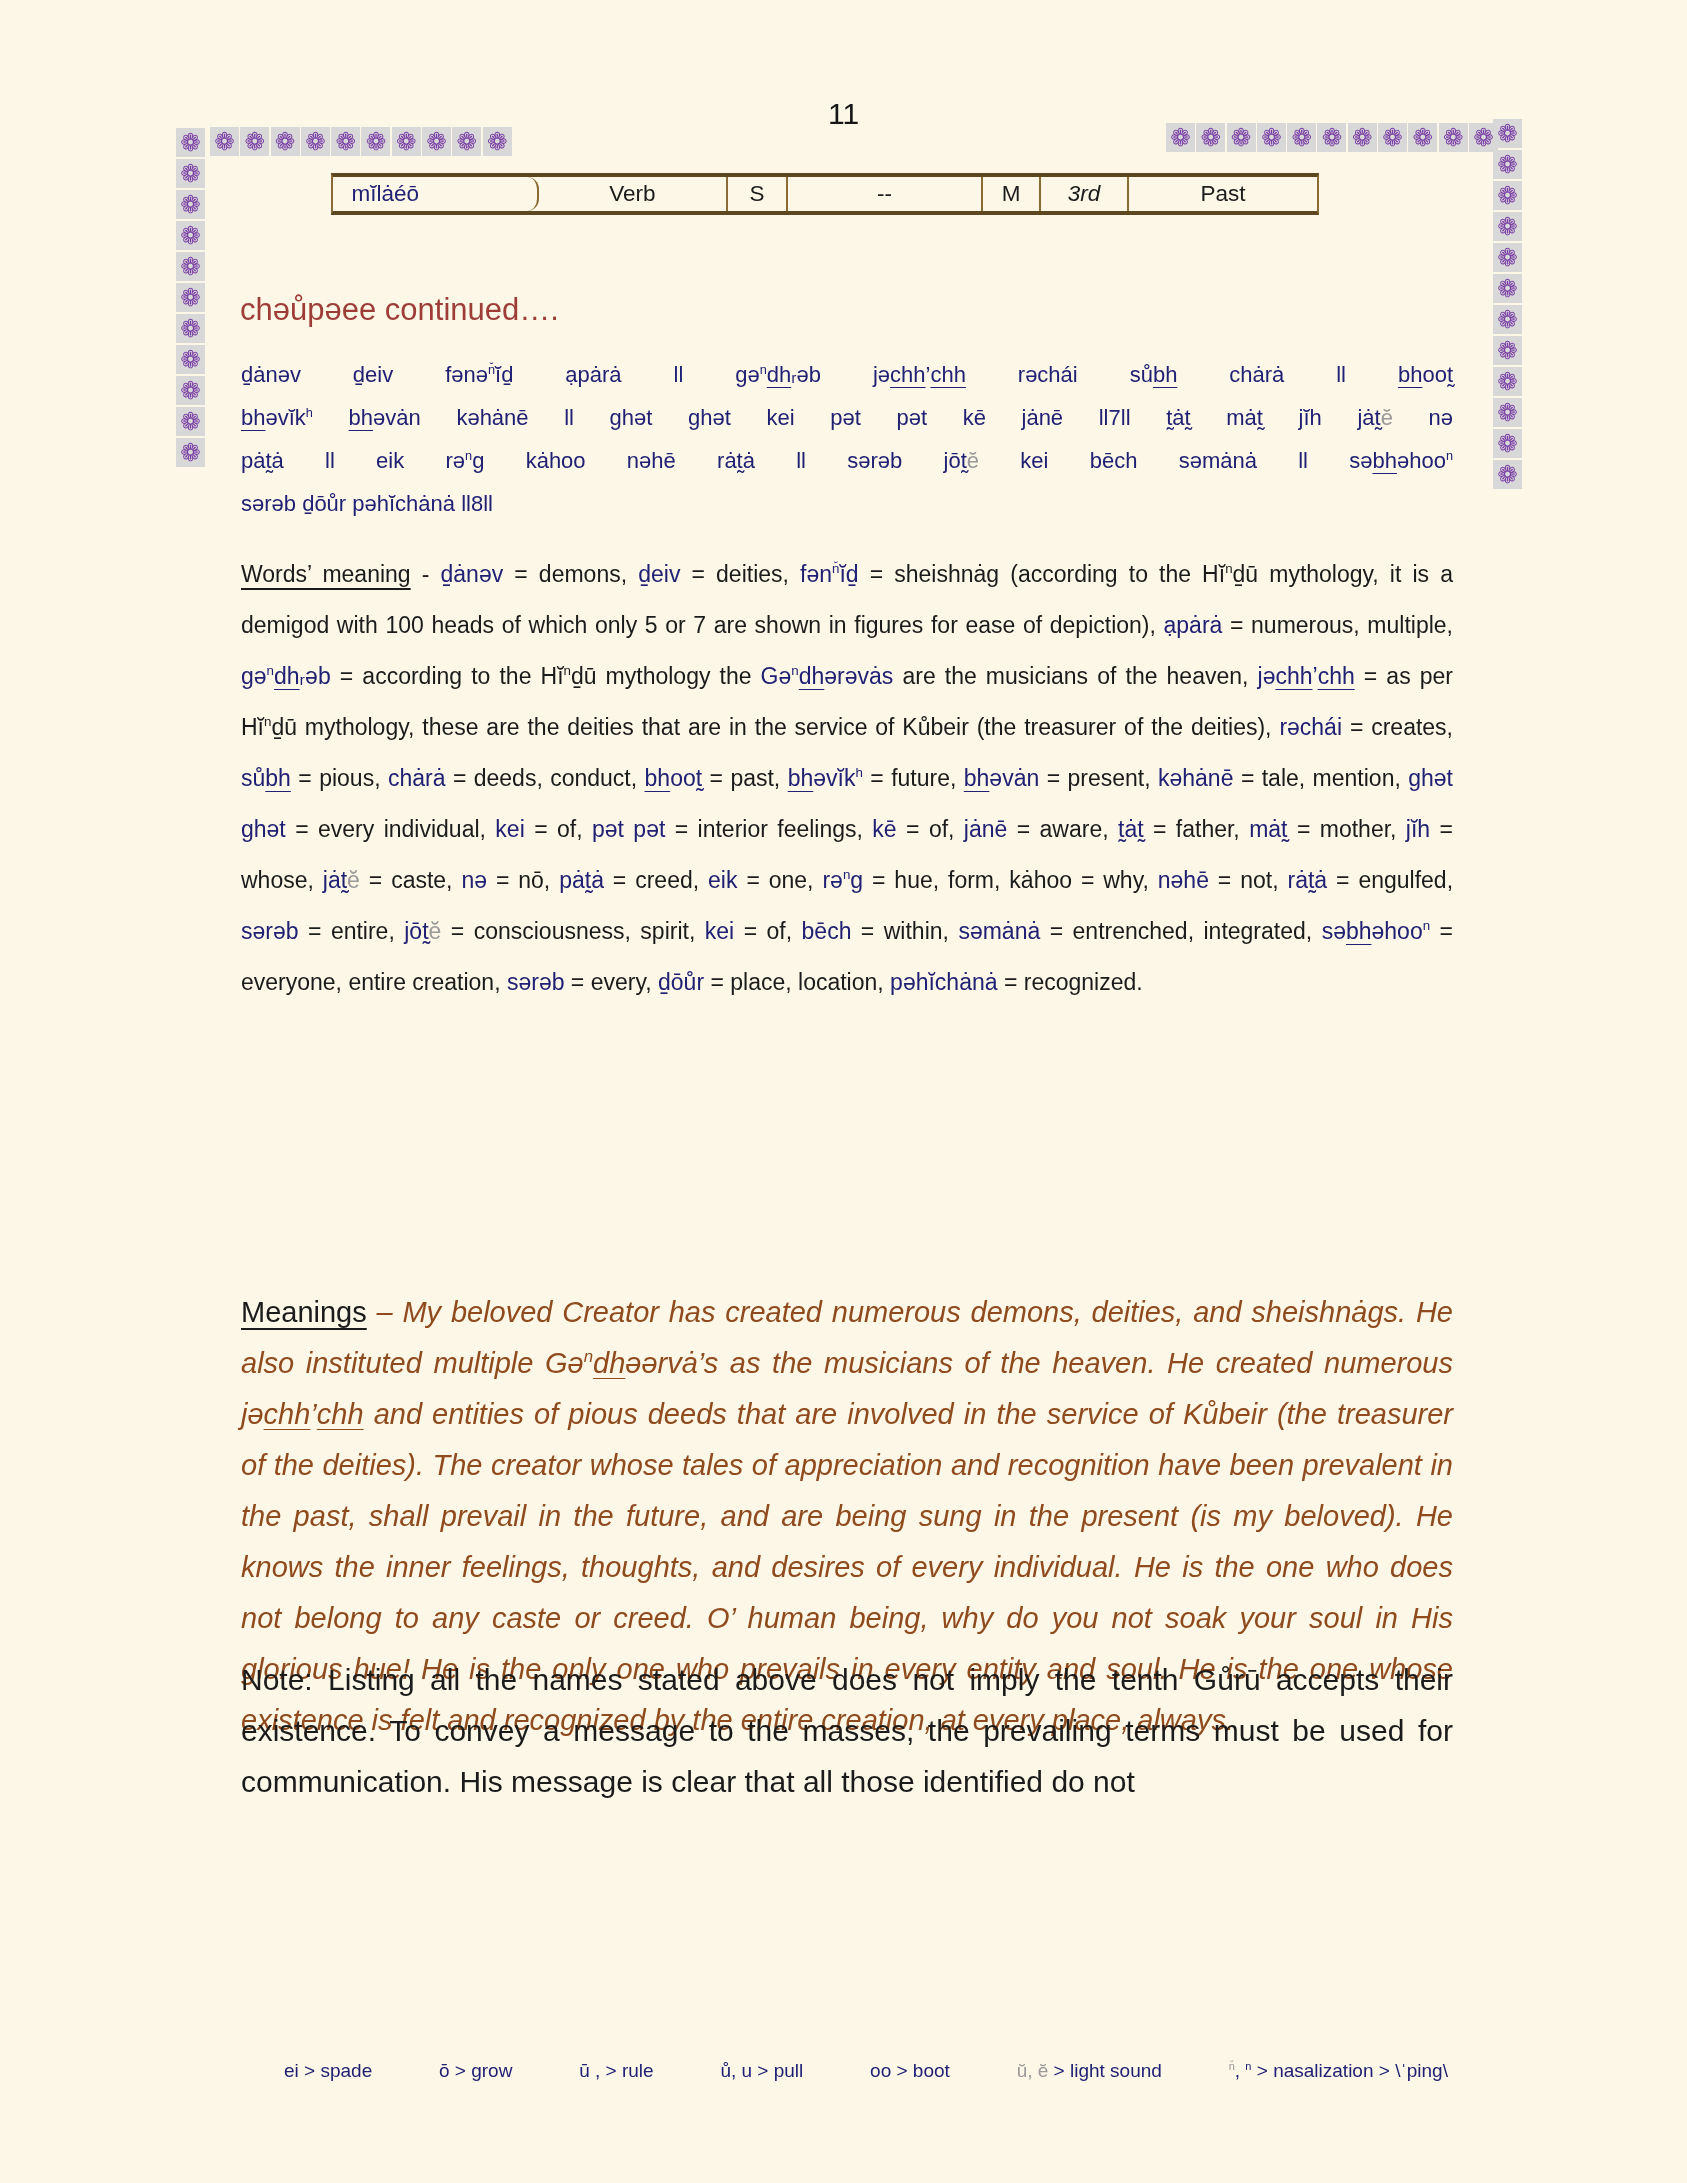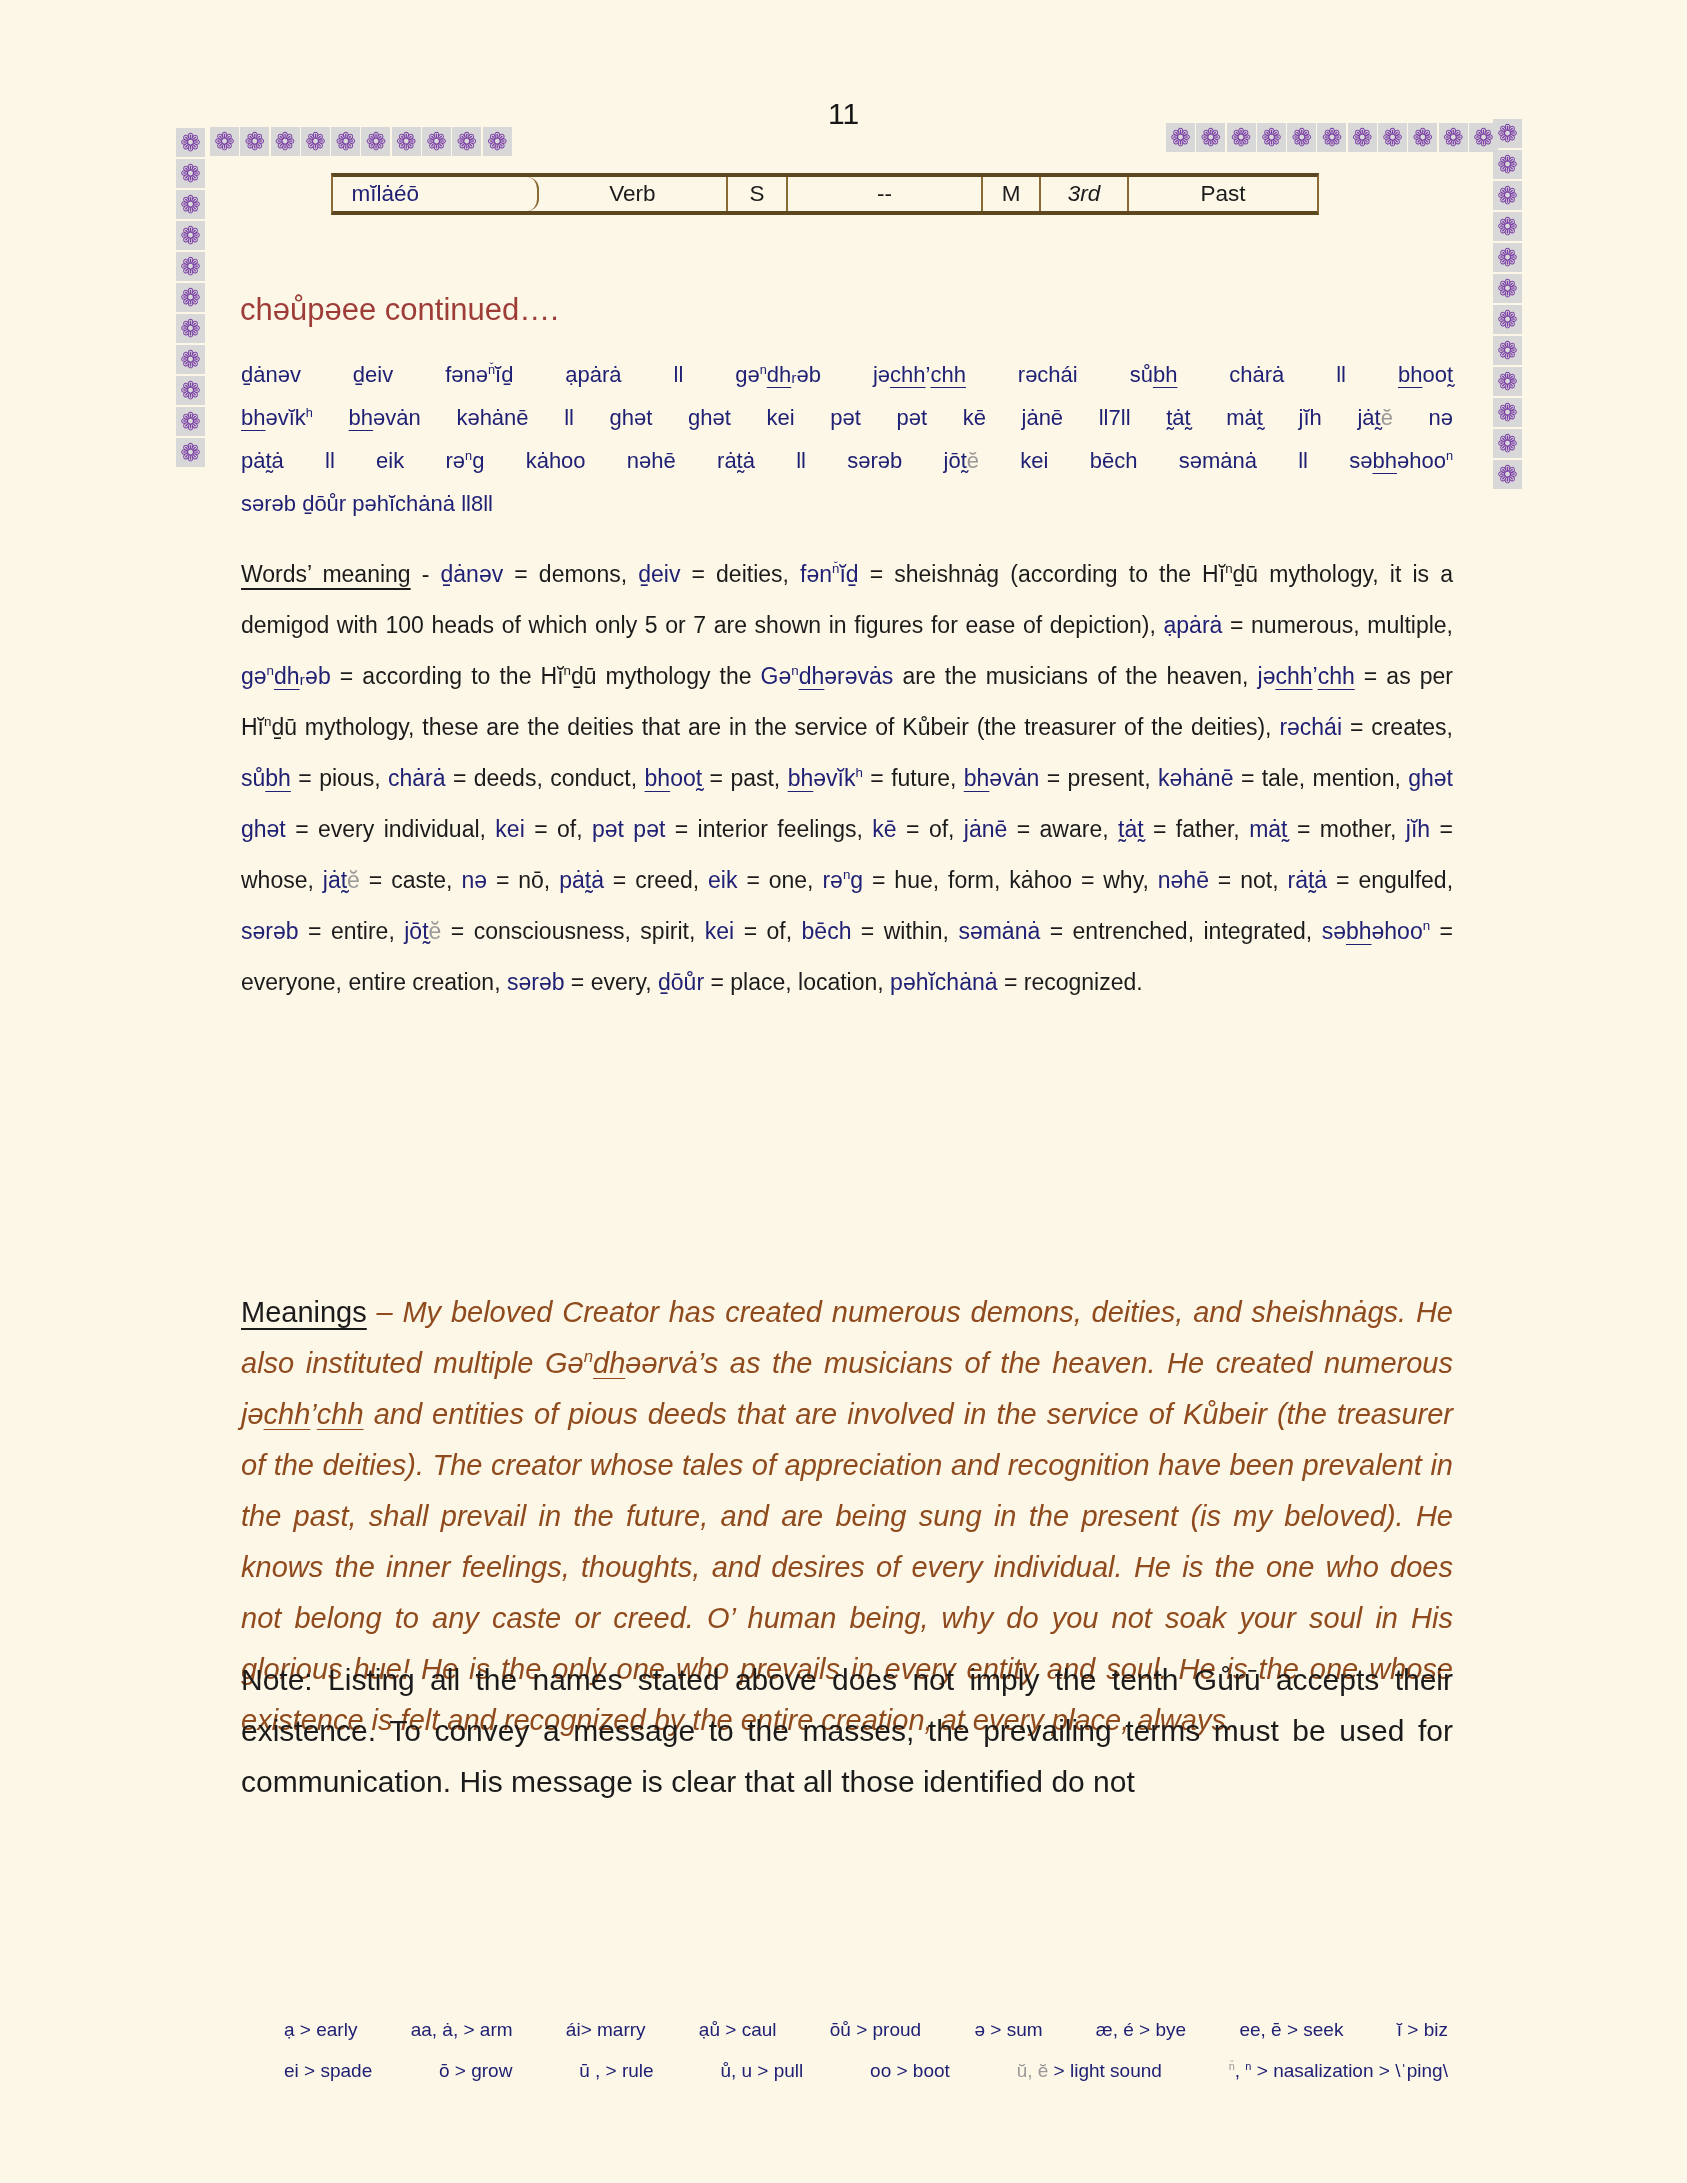--- a/index.html
+++ b/index.html
@@ -137,31 +137,20 @@
     <div class="jl">pȧt̰ȧ ll eik rə<sup>n</sup>g kȧhoo nəhē rȧt̰ȧ ll sərəb jōt̰<g>ĕ</g> kei bēch səmȧnȧ ll sə<u>bh</u>əhoo<sup>n</sup></div>
     <div>sərəb d̠ōůr pəhĭchȧnȧ ll8ll</div>
   </div>
 
   <div class="para words"><k>Words’ meaning</k> - <v>d̠ȧnəv</v> = demons, <v>d̠eiv</v> = deities, <v>fən<sup>n̆</sup>ĭd̠</v> = sheishnȧg (according to the Hĭ<sup>n</sup>d̠ū mythology, it is a demigod with 100 heads of which only 5 or 7 are shown in figures for ease of depiction), <v>ạpȧrȧ</v> = numerous, multiple, <v>gə<sup>n</sup><u>dh</u>ᵣəb</v> = according to the Hĭ<sup>n</sup>d̠ū mythology the <v>Gə<sup>n</sup><u>dh</u>ərəvȧs</v> are the musicians of the heaven, <v>jə<u>chh</u>’<u>chh</u></v> = as per Hĭ<sup>n</sup>d̠ū mythology, these are the deities that are in the service of Kůbeir (the treasurer of the deities), <v>rəchái</v> = creates, <v>sů<u>bh</u></v> = pious, <v>chȧrȧ</v> = deeds, conduct, <v><u>bh</u>oot̰</v> = past, <v><u>bh</u>əvĭk<sup>h</sup></v> = future, <v><u>bh</u>əvȧn</v> = present, <v>kəhȧnē</v> = tale, mention, <v>ghət ghət</v> = every individual, <v>kei</v> = of, <v>pət pət</v> = interior feelings, <v>kē</v> = of, <v>jȧnē</v> = aware, <v>t̰ȧt̰</v> = father, <v>mȧt̰</v> = mother, <v>jĭh</v> = whose, <v>jȧt̰<g>ĕ</g></v> = caste, <v>nə</v> = nō, <v>pȧt̰ȧ</v> = creed, <v>eik</v> = one, <v>rə<sup>n</sup>g</v> = hue, form, kȧhoo = why, <v>nəhē</v> = not, <v>rȧt̰ȧ</v> = engulfed, <v>sərəb</v> = entire, <v>jōt̰<g>ĕ</g></v> = consciousness, spirit, <v>kei</v> = of, <v>bēch</v> = within, <v>səmȧnȧ</v> = entrenched, integrated, <v>sə<u>bh</u>əhoo<sup>n</sup></v> = everyone, entire creation, <v>sərəb</v> = every, <v>d̠ōůr</v> = place, location, <v>pəhĭchȧnȧ</v> = recognized.</div>
 
   <div class="para meanings"><k>Meanings</k> – My beloved Creator has created numerous demons, deities, and sheishnȧgs. He also instituted multiple Gə<sup>n</sup><u>dh</u>əərvȧ’s as the musicians of the heaven. He created numerous jə<u>chh</u>’<u>chh</u> and entities of pious deeds that are involved in the service of Kůbeir (the treasurer of the deities). The creator whose tales of appreciation and recognition have been prevalent in the past, shall prevail in the future, and are being sung in the present (is my beloved). He knows the inner feelings, thoughts, and desires of every individual. He is the one who does not belong to any caste or creed. O’ human being, why do you not soak your soul in His glorious hue! He is the only one who prevails in every entity and soul. He is the one whose existence is felt and recognized by the entire creation, at every place, always.</div>
 
   <div class="para note">Note: Listing all the names stated above does not imply the tenth Gůrū accepts their existence. To convey a message to the masses, the prevailing terms must be used for communication. His message is clear that all those identified do not</div>
 
-  <div class="legend r1">
-    <span>ạ &gt; early</span>
-    <span>aa, ȧ, &gt; arm</span>
-    <span>ái&gt; marry</span>
-    <span>ạů &gt; caul</span>
-    <span>ōů &gt; proud</span>
-    <span>ə &gt; sum</span>
-    <span>æ, é &gt; bye</span>
-    <span>ee, ē &gt; seek</span>
-    <span>ĭ &gt; biz</span>
-  </div>
   <div class="legend r2">
     <span>ei &gt; spade</span>
     <span>ō &gt; grow</span>
     <span>ū , &gt; rule</span>
     <span>ů, u &gt; pull</span>
     <span>oo &gt; boot</span>
     <span><g>ŭ, ĕ</g> &gt; light sound</span>
     <span><sup><g>n̆</g></sup>, <sup>n</sup> &gt; nasalization &gt; \ˈping\</span>
   </div>
 

